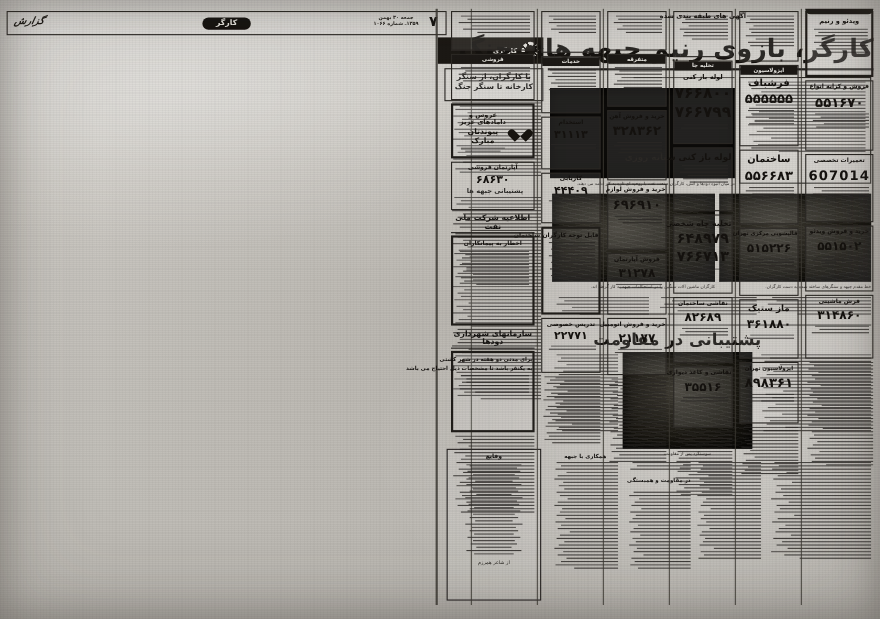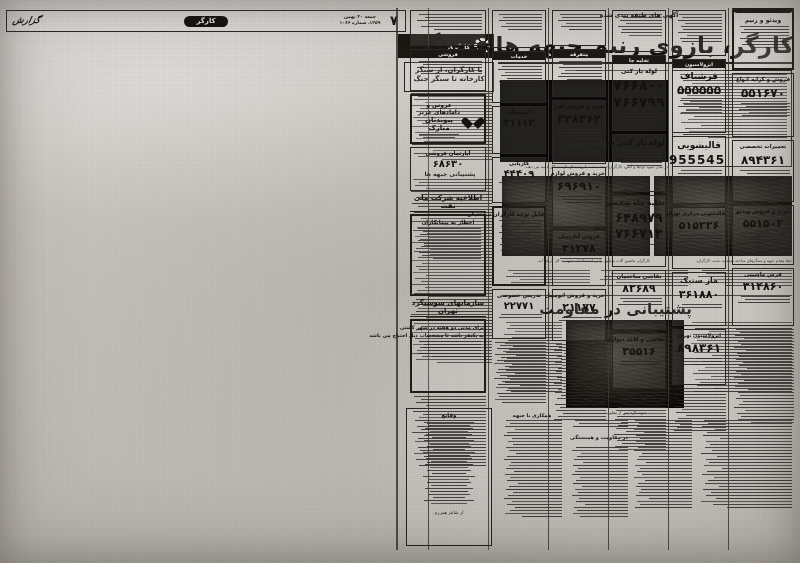--- a/index.html
+++ b/index.html
@@ -580,21 +580,21 @@
         <div class="txtblk" style="margin:3px 3px 0 3px;">
           <div class="tl" style="width:90%"></div>
             <div class="tl" style="width:82%"></div>
           <div class="tl" style="width:94%"></div>
             <div class="tl" style="width:76%"></div>
           <div class="tl" style="width:88%"></div>
         </div>
       </div>
       <div class="adbox" style="height:60px;margin-bottom:3px;">
         <div class="adtitle" style="font-size:5.5px;margin-top:2px;">تعمیرات تخصصی</div>
-        <div class="phone" style="font-size:12px;margin-top:4px;">۸۹۴۳۶۱</div>
+        <div class="phone" style="font-size:12px;margin-top:4px;">607014</div>
         <div class="txtblk" style="margin:3px 3px 0 3px;">
           <div class="tl" style="width:92%"></div>
             <div class="tl" style="width:80%"></div>
           <div class="tl" style="width:95%"></div>
             <div class="tl" style="width:73%"></div>
         </div>
       </div>
       <div class="adbox" style="height:58px;margin-bottom:3px;">
         <div class="adtitle" style="font-size:5.5px;margin-top:2px;">خرید و فروش ویدئو</div>
         <div class="phone" style="font-size:11px;margin-top:3px;">۵۵۱۵۰۲</div>
@@ -671,22 +671,22 @@
         <div class="phone" style="font-size:12px;margin-top:2px;">۵۵۵۵۵۵</div>
         <div class="txtblk" style="margin:3px 3px 0 3px;">
           <div class="tl" style="width:92%"></div>
             <div class="tl" style="width:84%"></div>
           <div class="tl" style="width:95%"></div>
             <div class="tl" style="width:78%"></div>
           <div class="tl" style="width:89%"></div>
         </div>
       </div>
       <div class="adbox" style="height:66px;margin-bottom:3px;">
-        <div class="adtitle" style="font-size:9px;margin-top:3px;">قالیشویی</div>
-        <div class="phone" style="font-size:12px;margin-top:3px;">955545</div>
+        <div class="adtitle" style="font-size:9px;margin-top:3px;">ساختمان</div>
+        <div class="phone" style="font-size:12px;margin-top:3px;">۵۵۶۶۸۳</div>
         <div class="txtblk" style="margin:3px 3px 0 3px;">
           <div class="tl" style="width:90%"></div>
             <div class="tl" style="width:95%"></div>
           <div class="tl" style="width:82%"></div>
             <div class="tl" style="width:88%"></div>
         </div>
       </div>
       <div class="adbox" style="height:60px;margin-bottom:3px;">
         <div class="adtitle" style="font-size:5px;margin-top:2px;">قالیشویی مرکزی تهران</div>
         <div class="phone" style="font-size:11px;margin-top:3px;">۵۱۵۲۲۶</div>
@@ -1046,21 +1046,21 @@
             <div class="tl" style="width:86%"></div>
           <div class="tl" style="width:91%"></div>
             <div class="tl" style="width:78%"></div>
             <div class="tl" style="width:94%"></div>
           <div class="tl" style="width:89%"></div>
             <div class="tl" style="width:72%"></div>
         </div>
       </div>
 
       <div style="margin-bottom:2px;">
-        <div class="kicker" style="font-size:7px;text-align:center;">سازمانهای سوسنگرد تهران</div>
+        <div class="kicker" style="font-size:7px;text-align:center;">سازمانهای شهرداری دودها</div>
         <div class="rule" style="height:1px;width:100%;margin-top:1px;"></div>
       </div>
       <div class="adbox" style="height:70px;margin-bottom:3px;border:2px solid #201d19;">
         <div class="adtitle" style="font-size:5px;margin-top:3px;">برای مدتی دو هفته در شهر کشتی</div>
         <div class="adtitle" style="font-size:5px;margin-top:2px;">به یکنفر باشد تا مشخصات ذیل احتیاج می باشد</div>
         <div class="txtblk" style="margin:3px;">
           <div class="tl" style="width:94%"></div>
             <div class="tl" style="width:87%"></div>
             <div class="tl" style="width:92%"></div>
           <div class="tl" style="width:80%"></div>

